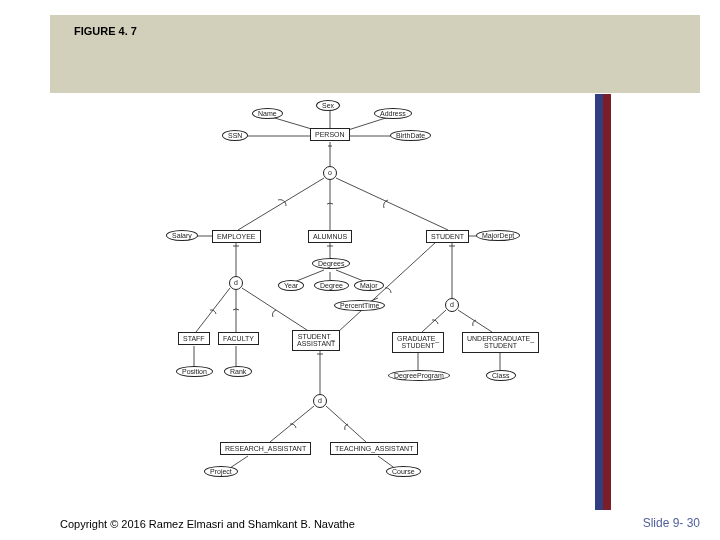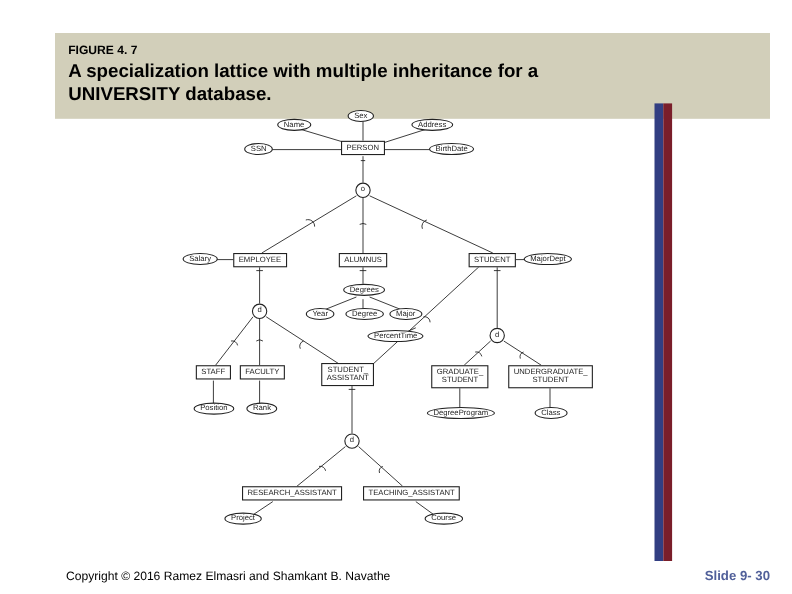--- a/index.html
+++ b/index.html
@@ -1,39 +1,38 @@
 <!DOCTYPE html>
 <html><head>
 <meta charset="utf-8">
 <style>
   * { box-sizing: border-box; margin: 0; padding: 0; }
   body { width: 720px; height: 540px; background: #fff; font-family: Arial, Helvetica, sans-serif; position: relative; overflow: hidden; }
-  .header { position: absolute; left: 50px; top: 30px; right: 20px; height: 78px; background: #d2cfba; padding: 10px 12px; }
+  .header { position: absolute; left: 50px; top: 15px; right: 20px; height: 78px; background: #d2cfba; padding: 10px 24px; }
   .fig-label { font-size: 11px; font-weight: bold; color: #000; }
   .fig-title { font-size: 17px; font-weight: bold; color: #000; line-height: 1.25; margin-top: 2px; }
   .stripe { position: absolute; top: 94px; bottom: 30px; width: 8px; }
   .stripe.blue { left: 595px; background: #323e82; }
   .stripe.red  { left: 603px; background: #7a1e2a; }
   .diagram { position: absolute; left: 160px; top: 100px; width: 420px; height: 400px; font-size: 7px; color: #222; }
   .diagram svg { position: absolute; left: 0; top: 0; }
   .node { position: absolute; text-align: center; background: #fff; }
   .entity { border: 1px solid #222; padding: 2px 4px; }
   .attr { border: 1px solid #222; border-radius: 50%; padding: 1px 5px; white-space: nowrap; }
   .circle { border: 1.2px solid #222; border-radius: 50%; width: 14px; height: 14px; line-height: 12px; font-size: 7px; }
   .footer-left { position: absolute; left: 60px; bottom: 10px; font-size: 11px; color: #000; }
-  .footer-right { position: absolute; right: 20px; bottom: 10px; font-size: 12px; font-weight: bold; color: #51609a; }
+  .footer-right { position: absolute; right: 20px; bottom: 10px; font-size: 12px; font-weight: normal; color: #51609a; }
 </style>
 </head>
 <body>
 
 <div class="header">
   <div class="fig-label">FIGURE 4. 7</div>
   <div class="fig-title">
-    <span>A specialization lattice with multiple inheritance for a</span><br>
-    <span>UNIVERSITY database.</span>
+    <br>
   </div>
 </div>
 
 <div class="stripe blue"></div>
 <div class="stripe red"></div>
 
 <div class="diagram">
   <svg width="420" height="400">
     <g stroke="#222" stroke-width="0.8" fill="none">
 

